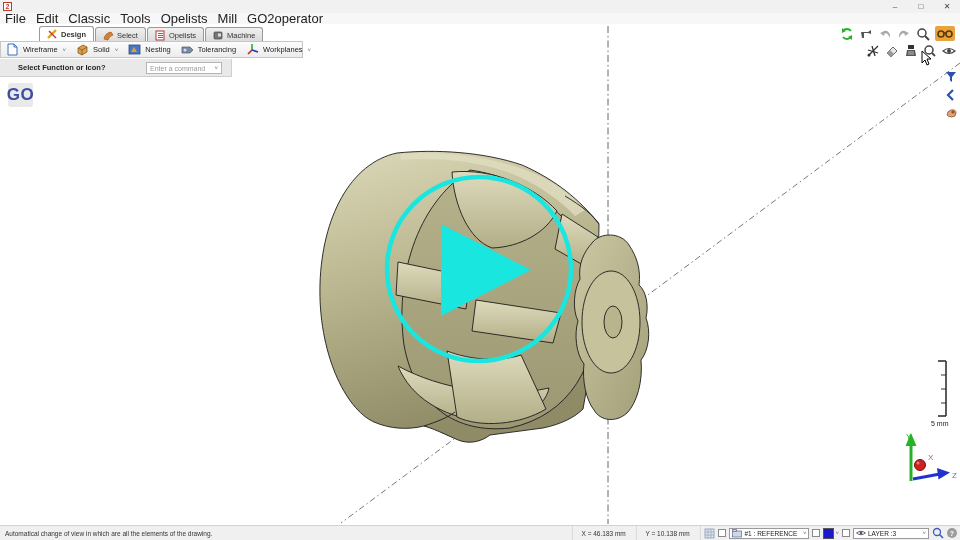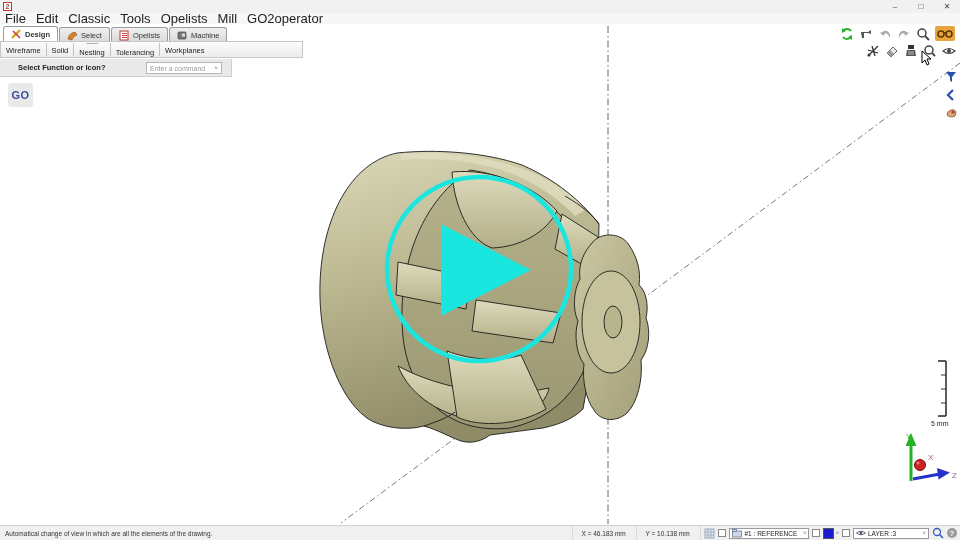--- a/index.html
+++ b/index.html
@@ -19,45 +19,45 @@
 
   
   .viewport { position:absolute; top:24px; left:0; right:0; bottom:15px; background:#ffffff; z-index:0; }
   .scene { position:absolute; top:0; left:0; z-index:1; }
 
   
   .tabstrip { position:absolute; top:26px; left:3px; display:flex; align-items:flex-end; z-index:6; }
   .tab { height:15px; display:flex; align-items:center; gap:3px; padding:0 7px; font-size:7.5px;
          background:linear-gradient(#f0f0f0,#d9d9d9); border:1px solid #9a9a9a; border-bottom:none;
          border-radius:3px 3px 0 0; margin-right:1px; color:#333; }
-  .tab.active { background:#fff; height:16px; font-weight:bold; position:relative; z-index:2; }
+  .tab.active { background:#fff; height:16px; font-weight:bold; position:relative; z-index:2;margin-left:36px; }
   .tab svg { display:block; }
 
   
   .toolbar { position:absolute; top:41px; left:0; width:303px; height:17px; z-index:6;
              background:linear-gradient(#fcfcfc,#ececec); border:1px solid #c6c6c6;
              display:flex; align-items:center; font-size:7.5px; }
-  .tb-btn { display:flex; align-items:center; gap:4px; padding:0 5px; height:100%;flex-direction:column; }
+  .tb-btn { display:flex; align-items:center; gap:4px; padding:0 5px; height:100%; }
   .tb-sep { width:1px; height:13px; background:#c2c2c2; }
   .caret { font-size:6px; color:#666; margin-left:1px; }
 
   
   .cmdbar { position:absolute; top:59px; left:0; width:232px; height:18px; background:#e9e9e9;
             border-right:1px solid #cfcfcf; border-bottom:1px solid #cfcfcf; z-index:6;
             display:flex; align-items:center; }
   .cmd-label { margin-left:18px; font-size:7.5px; font-weight:bold; color:#222; }
   .cmd-combo { position:absolute; left:146px; top:3px; width:76px; height:12px; background:#fff;
                border:1px solid #b5b5b5; font-size:7px; color:#9b9b9b; display:flex;
                align-items:center; padding:0 3px; }
   .cmd-combo .caret { margin-left:auto; }
 
   
   .go-logo { position:absolute; top:83px; left:8px; width:25px; height:24px; background:#e9e9e9;
              border-radius:3px; z-index:6; display:flex; align-items:center; justify-content:center;
-             font-size:11px; font-weight:bold; color:#3b4da0; letter-spacing:.5px; }
+             font-size:17px; font-weight:bold; color:#3b4da0; letter-spacing:.5px; }
 
   
   .icon-row { position:absolute; display:flex; align-items:center; gap:5px; z-index:6; }
   .row1 { top:26px; right:5px; }
   .row2 { top:44px; right:4px; }
   .mini { width:14px; height:14px; display:flex; align-items:center; justify-content:center; }
   .glasses-btn { width:20px; height:15px; background:#e8a33d; border-radius:2px;
                  display:flex; align-items:center; justify-content:center; }
 
   .edge-col { position:absolute; top:70px; right:2px; display:flex; flex-direction:column;

